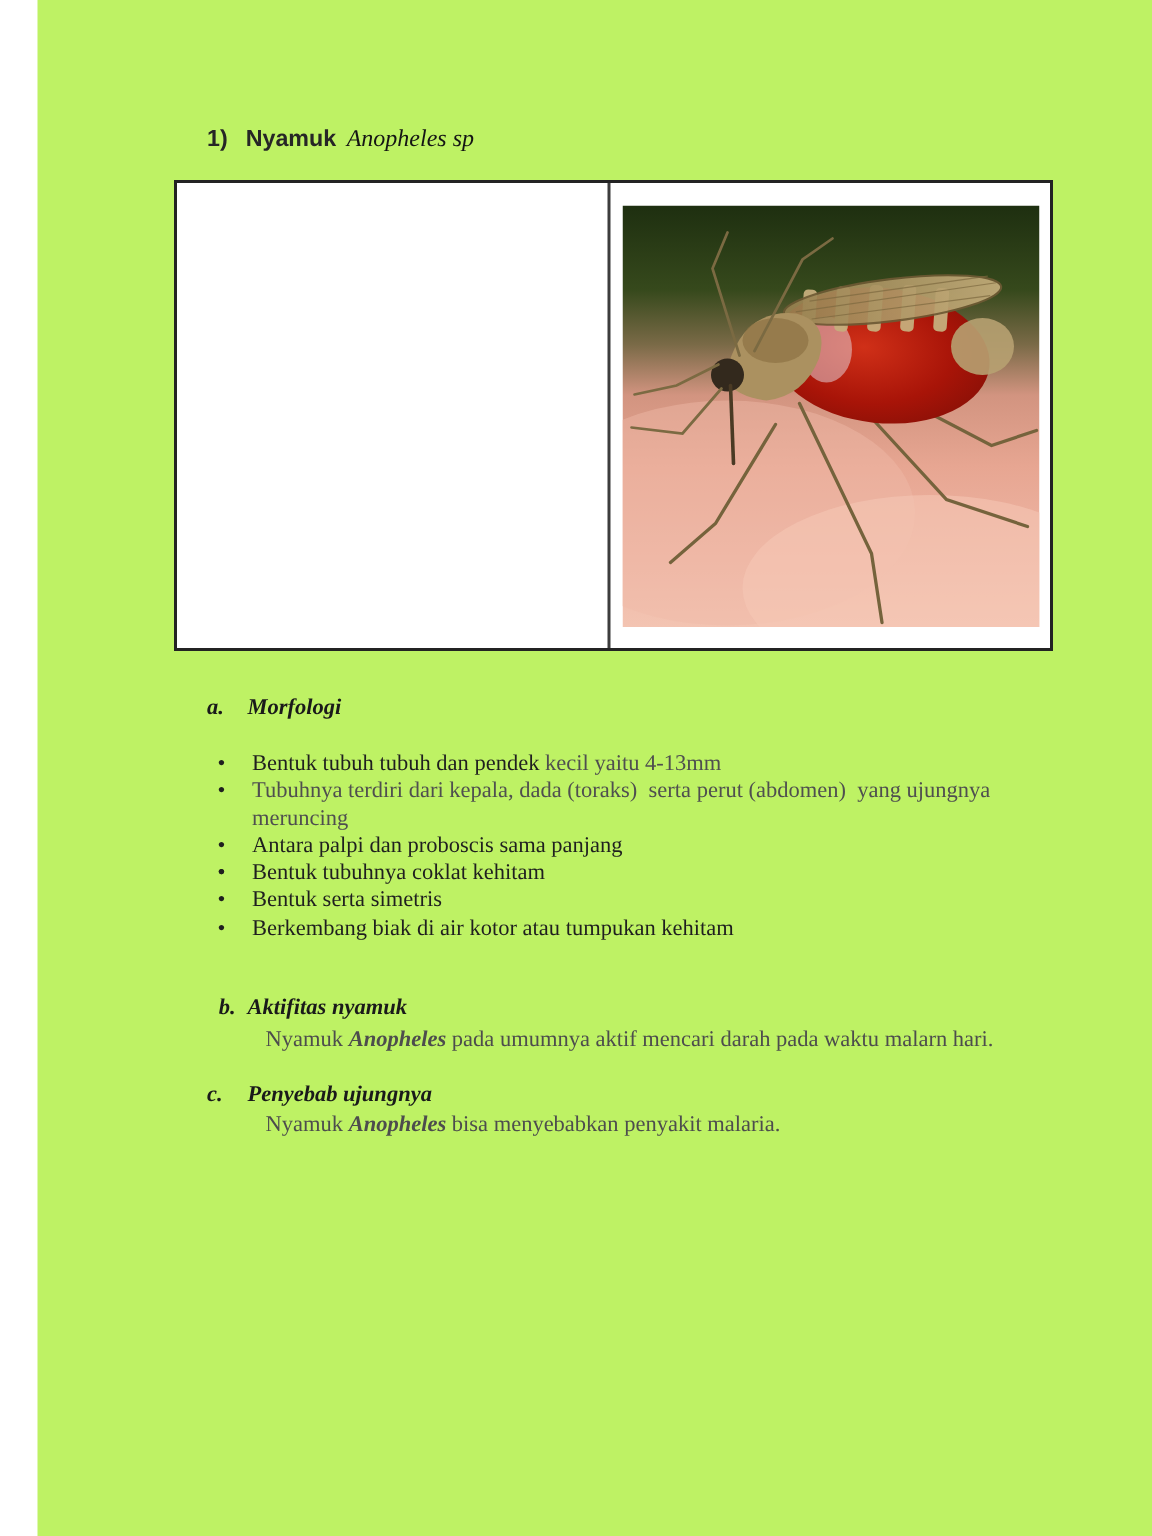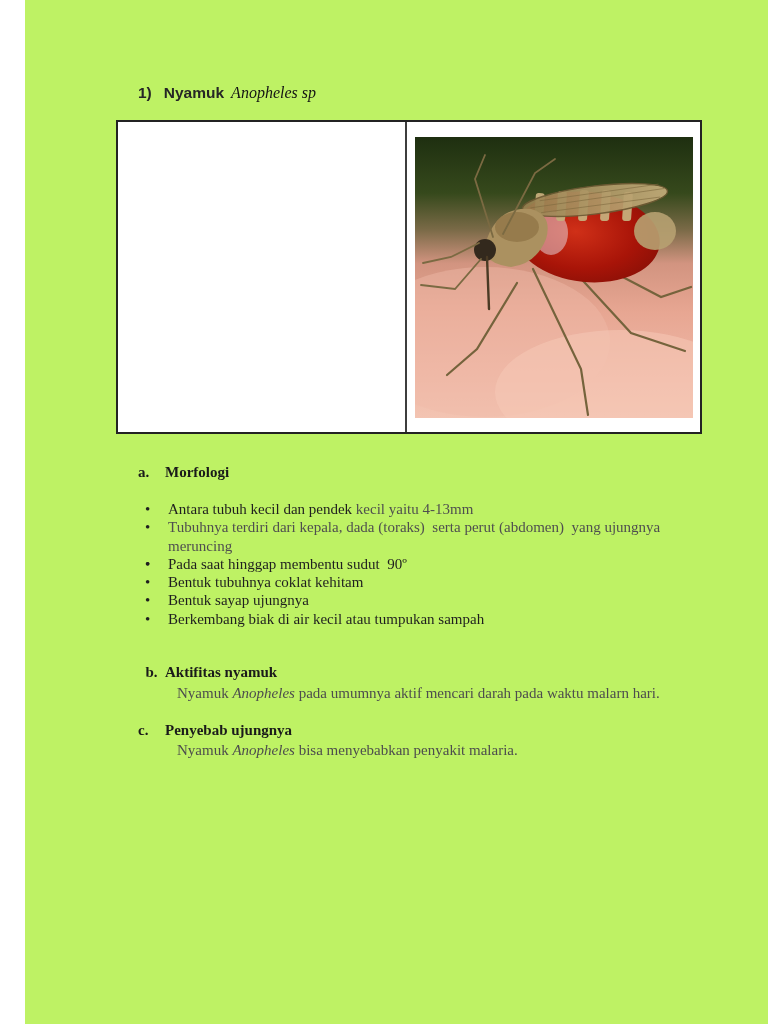--- a/index.html
+++ b/index.html
@@ -27,41 +27,41 @@
     position:absolute;left:91px;top:120px;
     width:586px;height:314px;
     border:2px solid #232323;box-sizing:border-box;
     display:flex;background:#ffffff;
   }
   .cell-left{width:289px;border-right:2px solid #3d3d3d;box-sizing:border-box;}
   .cell-right{flex:1;position:relative;}
   .photo{position:absolute;left:8px;top:15px;width:278px;height:281px;display:block;}
 
   
-  .sec-head{position:absolute;font-size:15px;font-weight:700;color:#1a1a1a;white-space:nowrap;}
+  .sec-head{position:absolute;font-size:15px;font-weight:700;color:#1a1a1a;white-space:nowrap;font-style:italic;}
   .sec-head .letter{display:inline-block;width:27px;}
   #sec-a{left:113px;top:464px;}
   #sec-b{left:113px;top:664px;text-align:center;}
   #sec-c{left:113px;top:722px;}
 
   
   .bullets{
     position:absolute;left:118px;top:500px;width:552px;
     margin:0;padding:0;list-style:none;
     font-size:15px;line-height:18.3px;color:#1f1f1f;
   }
   .bullets li{position:relative;padding-left:25px;}
   .bullets .marker{position:absolute;left:2px;top:0;}
   .gray{color:#4f4f4f;}
 
   
   .para{position:absolute;font-size:15px;color:#4d4d4d;white-space:nowrap;}
   #para-b{left:152px;top:685px;}
   #para-c{left:152px;top:742px;}
-  .para .it{font-style:italic;}
+  .para .it{font-style:italic;font-weight:bold;}
 </style>
 </head>
 <body>
 
 <div class="page">
 
   <div class="heading">
     <span class="num">1)</span><span class="word">Nyamuk</span><span class="species">Anopheles sp</span>
   </div>
 
@@ -133,39 +133,39 @@
       </svg>
     </div>
   </div>
 
   <div id="sec-a" class="sec-head">
     <span class="letter">a.</span><span>Morfologi</span>
   </div>
 
   <ul class="bullets">
     <li>
-      <span class="marker">•</span><span>Antara tubuh kecil dan pendek</span><span class="gray"> kecil yaitu 4-13mm</span>
+      <span class="marker">•</span><span>Bentuk tubuh tubuh dan pendek</span><span class="gray"> kecil yaitu 4-13mm</span>
     </li>
     <li>
       <span class="marker">•</span><span class="gray">Tubuhnya terdiri dari kepala, dada (toraks) &nbsp;serta perut (abdomen) &nbsp;yang ujungnya meruncing</span>
     </li>
     <li>
-      <span class="marker">•</span>
+      <span class="marker">•</span><span>Antara palpi dan proboscis sama panjang</span>
     </li>
     <li>
-      <span class="marker">•</span><span>Pada saat hinggap membentu sudut &nbsp;90º</span>
+      <span class="marker">•</span>
     </li>
     <li>
       <span class="marker">•</span><span>Bentuk tubuhnya coklat kehitam</span>
     </li>
     <li>
-      <span class="marker">•</span><span>Bentuk sayap ujungnya</span>
+      <span class="marker">•</span><span>Bentuk serta simetris</span>
     </li>
     <li>
-      <span class="marker">•</span><span>Berkembang biak di air kecil atau tumpukan sampah</span>
+      <span class="marker">•</span><span>Berkembang biak di air kotor atau tumpukan kehitam</span>
     </li>
   </ul>
 
   <div id="sec-b" class="sec-head">
     <span class="letter">b.</span><span>Aktifitas nyamuk</span>
   </div>
   <div id="para-b" class="para">
     <span>Nyamuk </span><span class="it">Anopheles</span><span> pada umumnya aktif mencari darah pada waktu malarn hari.</span>
   </div>
 

